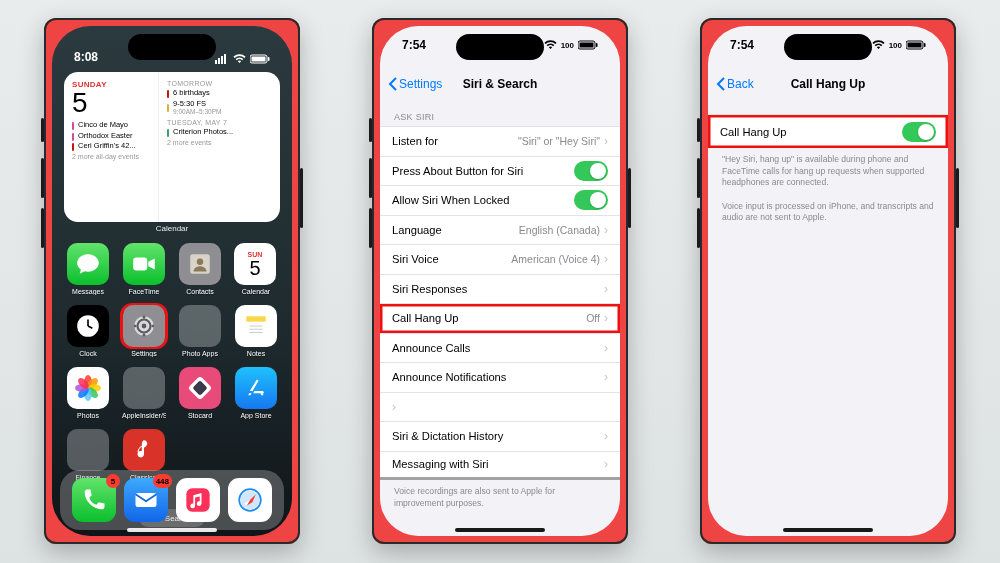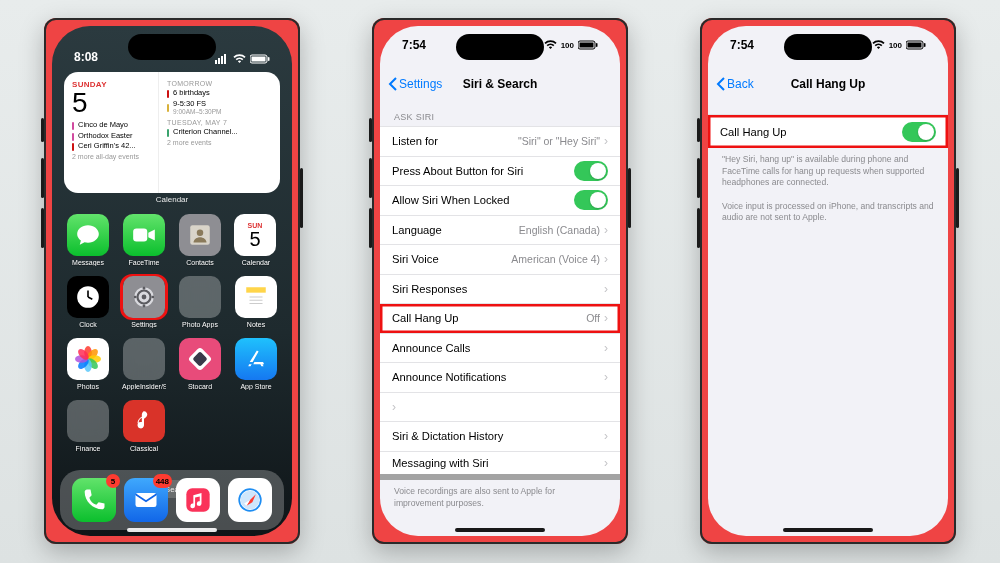--- a/index.html
+++ b/index.html
@@ -31,21 +31,21 @@
     padding:0 22px 4px; font-size:12px; font-weight:600;
   }
   .statusbar.light { color:#fff; }
   .statusbar.dark { color:#000;align-items:center; }
   .sb-icons { display:flex; gap:4px; align-items:center; }
   .sb-icons svg { display:block; }
 
   
   .homescreen { background: linear-gradient(180deg,#2b3a3f 0%,#1e2a2e 60%,#0f1518 100%); height:100%; }
   .widget {
-    margin:4px 12px 0; background:#fff; border-radius:14px; height:121px;
+    margin:4px 12px 0; background:#fff; border-radius:14px; height:150px;
     display:flex; font-size:8px; overflow:hidden;
   }
   .widget .left, .widget .right { padding:8px 8px; }
   .widget .left { width:44%; border-right:1px solid #eee; }
   .widget .right { width:56%; }
   .wday { color:#d33; font-size:8px; font-weight:600; letter-spacing:.3px; }
   .wdate { font-size:28px; font-weight:400; line-height:1; margin-bottom:4px; }
   .evt { display:flex; gap:4px; margin:1.5px 0; align-items:center; }
   .evt .bar { width:2px; height:8px; border-radius:1px; flex:none; margin-top:1px;}
   .evt .txt { font-size:7.5px; line-height:1.1; }
@@ -74,21 +74,21 @@
   .homebar.light { background:#fff; }
 
   
   .settings-bg { background:#f2f2f7; height:100%; }
   .navbar { height:32px; display:flex; align-items:center; justify-content:center; position:relative; font-size:12px;}
   .navbar .back { position:absolute; left:8px; color:#007aff; display:flex; align-items:center; gap:1px; font-size:12px;}
   .navbar .title { font-weight:600; }
   .grouphdr { font-size:9px; color:#8a8a8e; padding:12px 14px 4px; text-transform:uppercase; letter-spacing:.3px;}
   .cell { background:#fff; border-top:1px solid #e3e3e6; display:flex; align-items:center;
     padding:0 12px; height:29.5px; font-size:11.2px; position:relative;}
-  .cell:last-child { border-bottom:6px solid #a3a3a3; }
+  .cell:last-child { border-bottom:3px solid #a3a3a3; }
   .cell .label { flex:1; color:#000;}
   .cell .val { color:#8a8a8e; font-size:10.5px; margin-right:4px;}
   .chev { color:#c4c4c7; font-size:12px;}
   .toggle { width:34px; height:20px; border-radius:10px; position:relative;}
   .toggle.on { background:#34c759; }
   .toggle .knob { position:absolute; top:2px; width:16px; height:16px; background:#fff; border-radius:50%; box-shadow:0 1px 2px rgba(0,0,0,.2);}
   .toggle.on .knob { right:2px; }
   .footer { font-size:8.6px; color:#8a8a8e; padding:6px 14px; line-height:1.35;}
   .footer a { color:#007aff; text-decoration:none;}
   .hlrow { box-shadow: inset 0 0 0 2.5px #e11; }
@@ -169,21 +169,21 @@
                   <div class="txt">9-5:30 FS</div>
                   <div class="sub">9:00AM–5:30PM</div>
                 </div>
               </div>
             </div>
           <div class="hdr" style="margin-top:4px">TUESDAY, MAY 7</div>
           <div id="w-right-tue">
               <div class="evt">
     <div class="bar" style="background:#3aa36d"></div>
     <div>
-                  <div class="txt">Criterion Channel...</div>
+                  <div class="txt">Criterion Photos...</div>
                 </div>
               </div>
             </div>
           <div class="more">2 more events</div>
         </div>
       </div>
       <div class="wlabel">Calendar</div>
 
       <div id="home-rows">
           <div class="iconrow">

